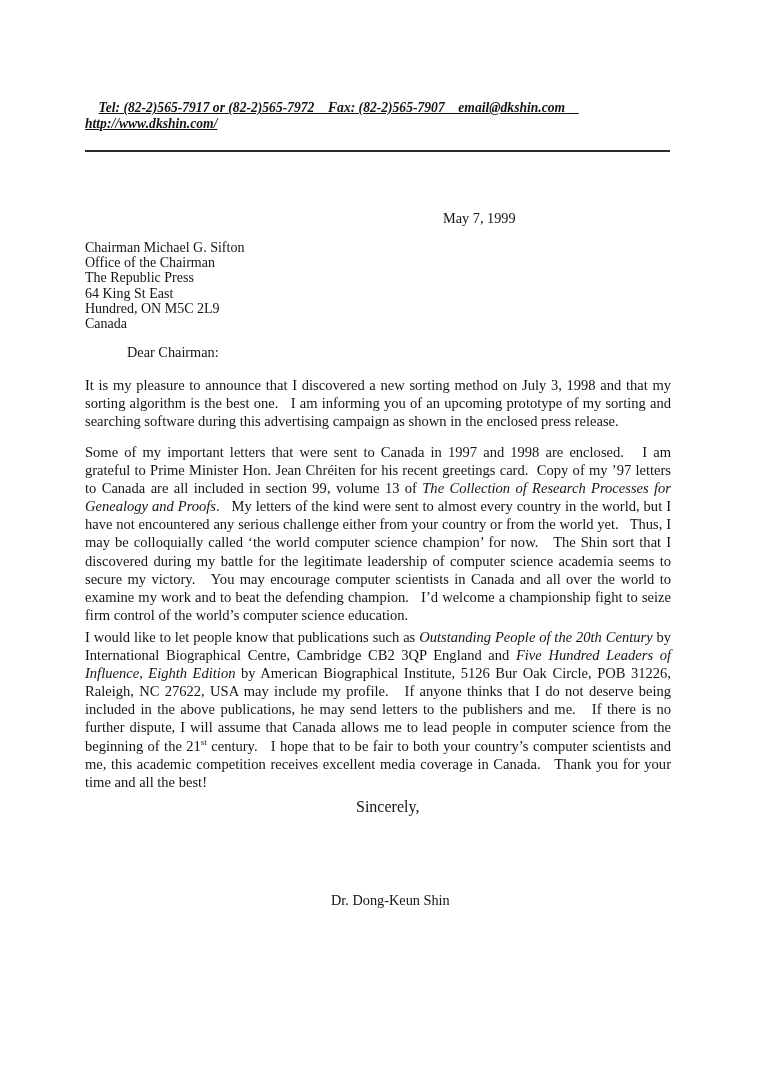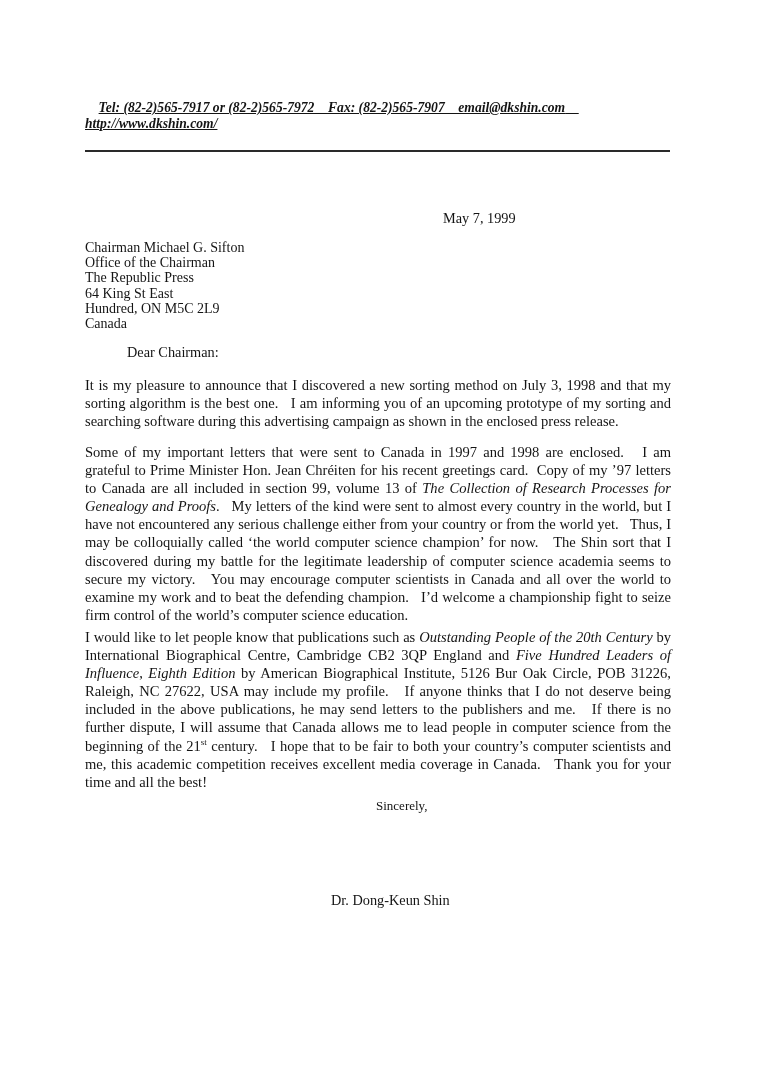--- a/index.html
+++ b/index.html
@@ -73,23 +73,23 @@
   #para-2 { top: 443px; }
   #para-3 { top: 628px; }
   .para .it { font-style: italic; }
   .para sup {
     font-size: 0.62em;
     line-height: 0;
     vertical-align: super;
   }
   .closing {
     position: absolute;
-    left: 376px;
+    left: 356px;
     top: 798px;
-    font-size: 13px;
+    font-size: 16px;
   }
   .signature-name {
     position: absolute;
     left: 331px;
     top: 892px;
     font-size: 14.3px;
   }
   .cc-line {
     position: absolute;
     left: 85px;

